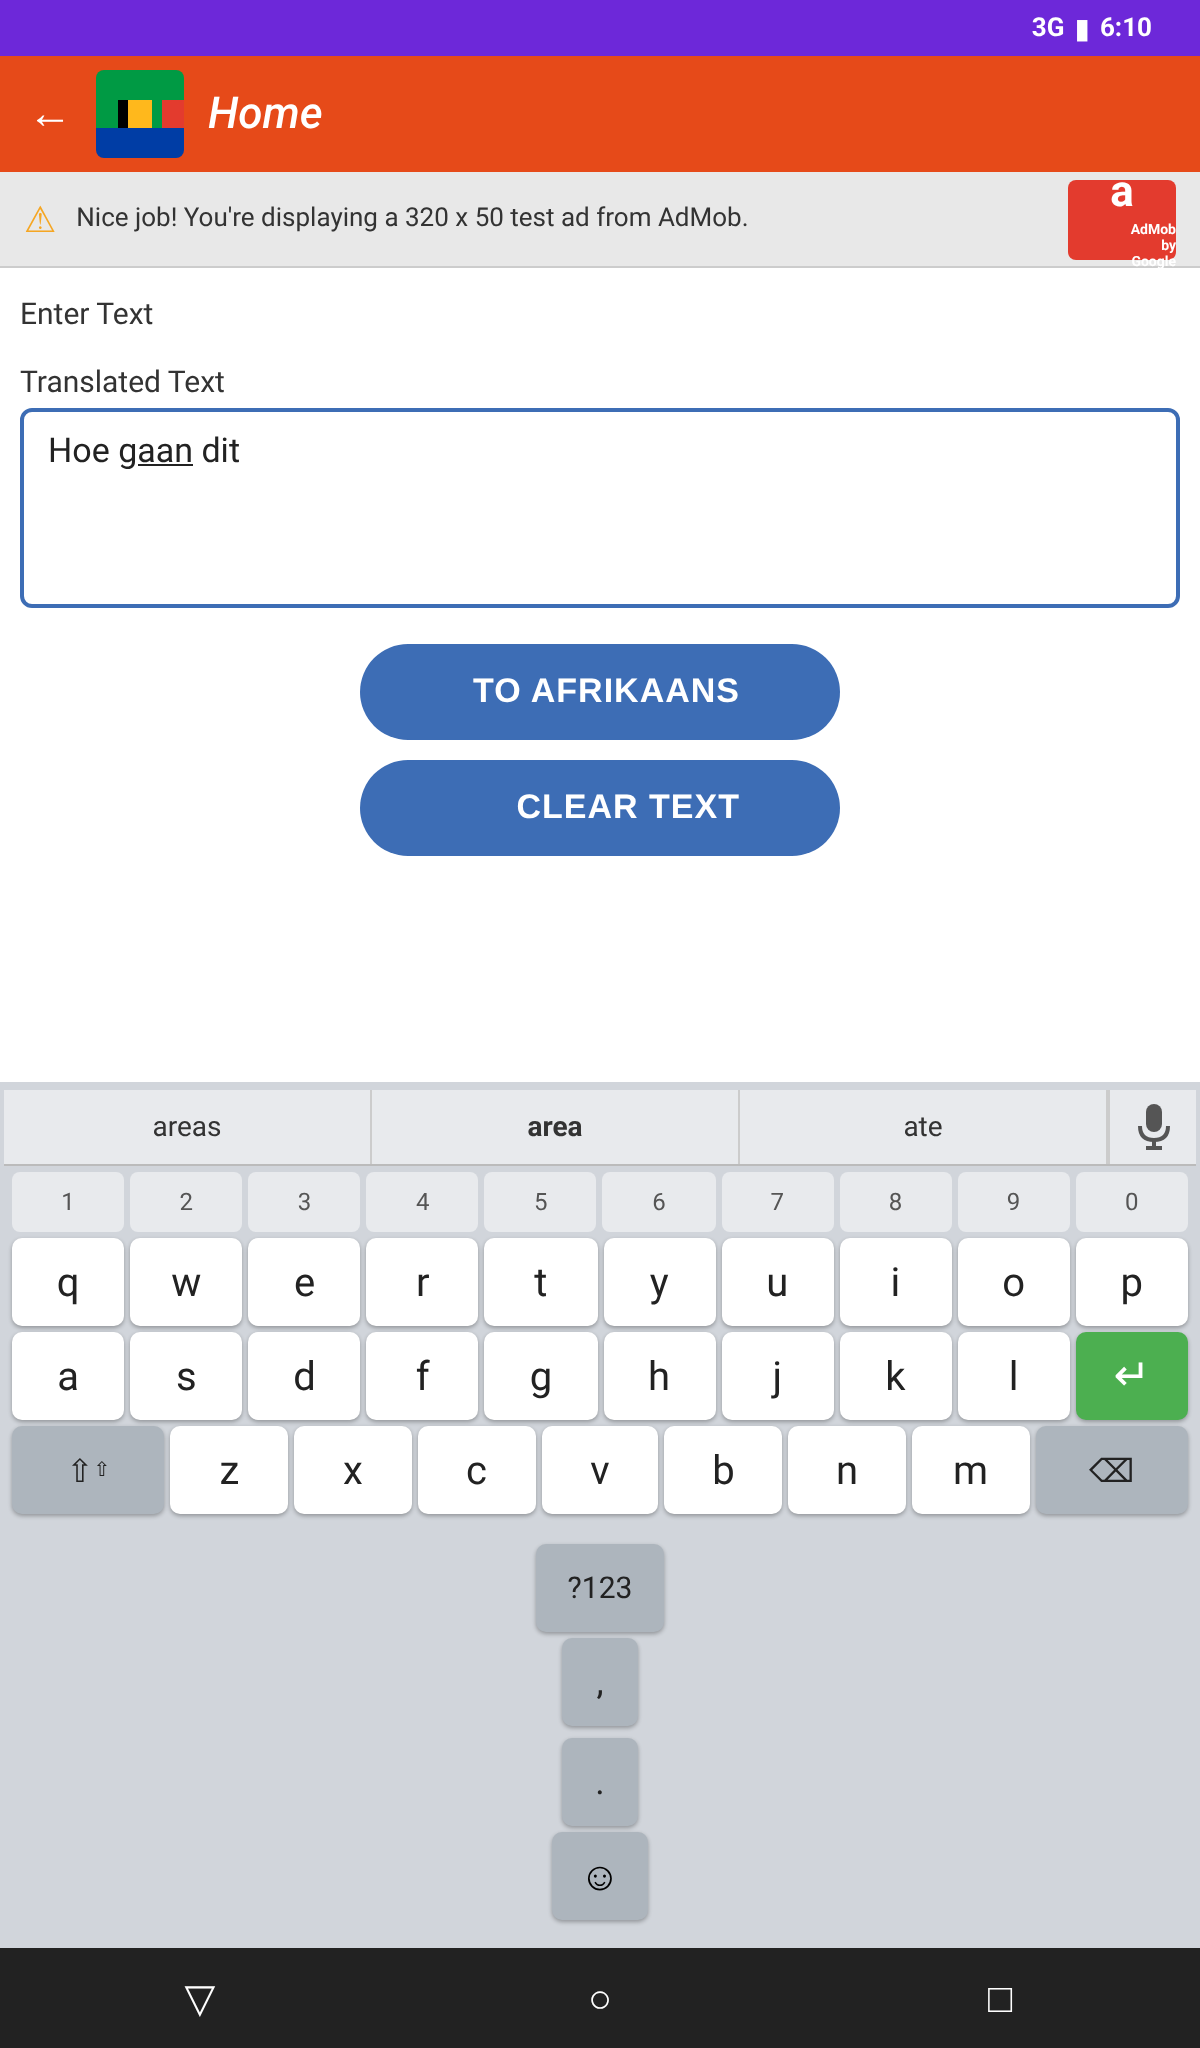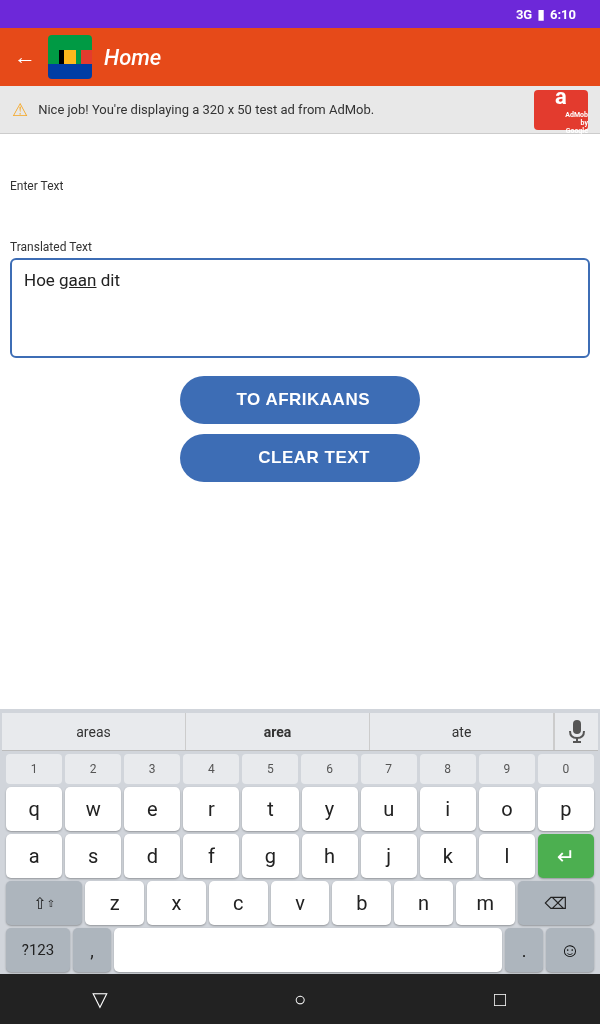--- a/index.html
+++ b/index.html
@@ -120,25 +120,24 @@
     .main-content {
       background: white;
       flex: 1;
       padding: 14px 10px 10px 10px;
       display: flex;
       flex-direction: column;
       gap: 12px;
     }
 
     .field-label {
-      font-size: 12px;
+      font-size: 15px;
       color: #333;
       margin-bottom: 4px;
       font-weight: 400;
-      margin-top: 31px;
     }
     .text-area-box {
       border: 2px solid #3d6db5;
       border-radius: 6px;
       min-height: 100px;
       padding: 10px 12px;
       font-size: 17px;
       color: #222;
       background: white;
     }
@@ -264,22 +263,23 @@
       font-size: 22px;
     }
     .key.backspace {
       background: #adb5bd;
     }
 
     
     .bottom-key-row {
       display: flex;
       gap: 3px;
-      padding: 0 4px;
-      align-items: center;
+      padding: 12px 4px;
+      align-items: center;
+      flex-direction: column;
     }
     .key-numbers {
       background: #adb5bd;
       border-radius: 5px;
       height: 44px;
       min-width: 64px;
       display: flex;
       align-items: center;
       justify-content: center;
       font-size: 15px;

